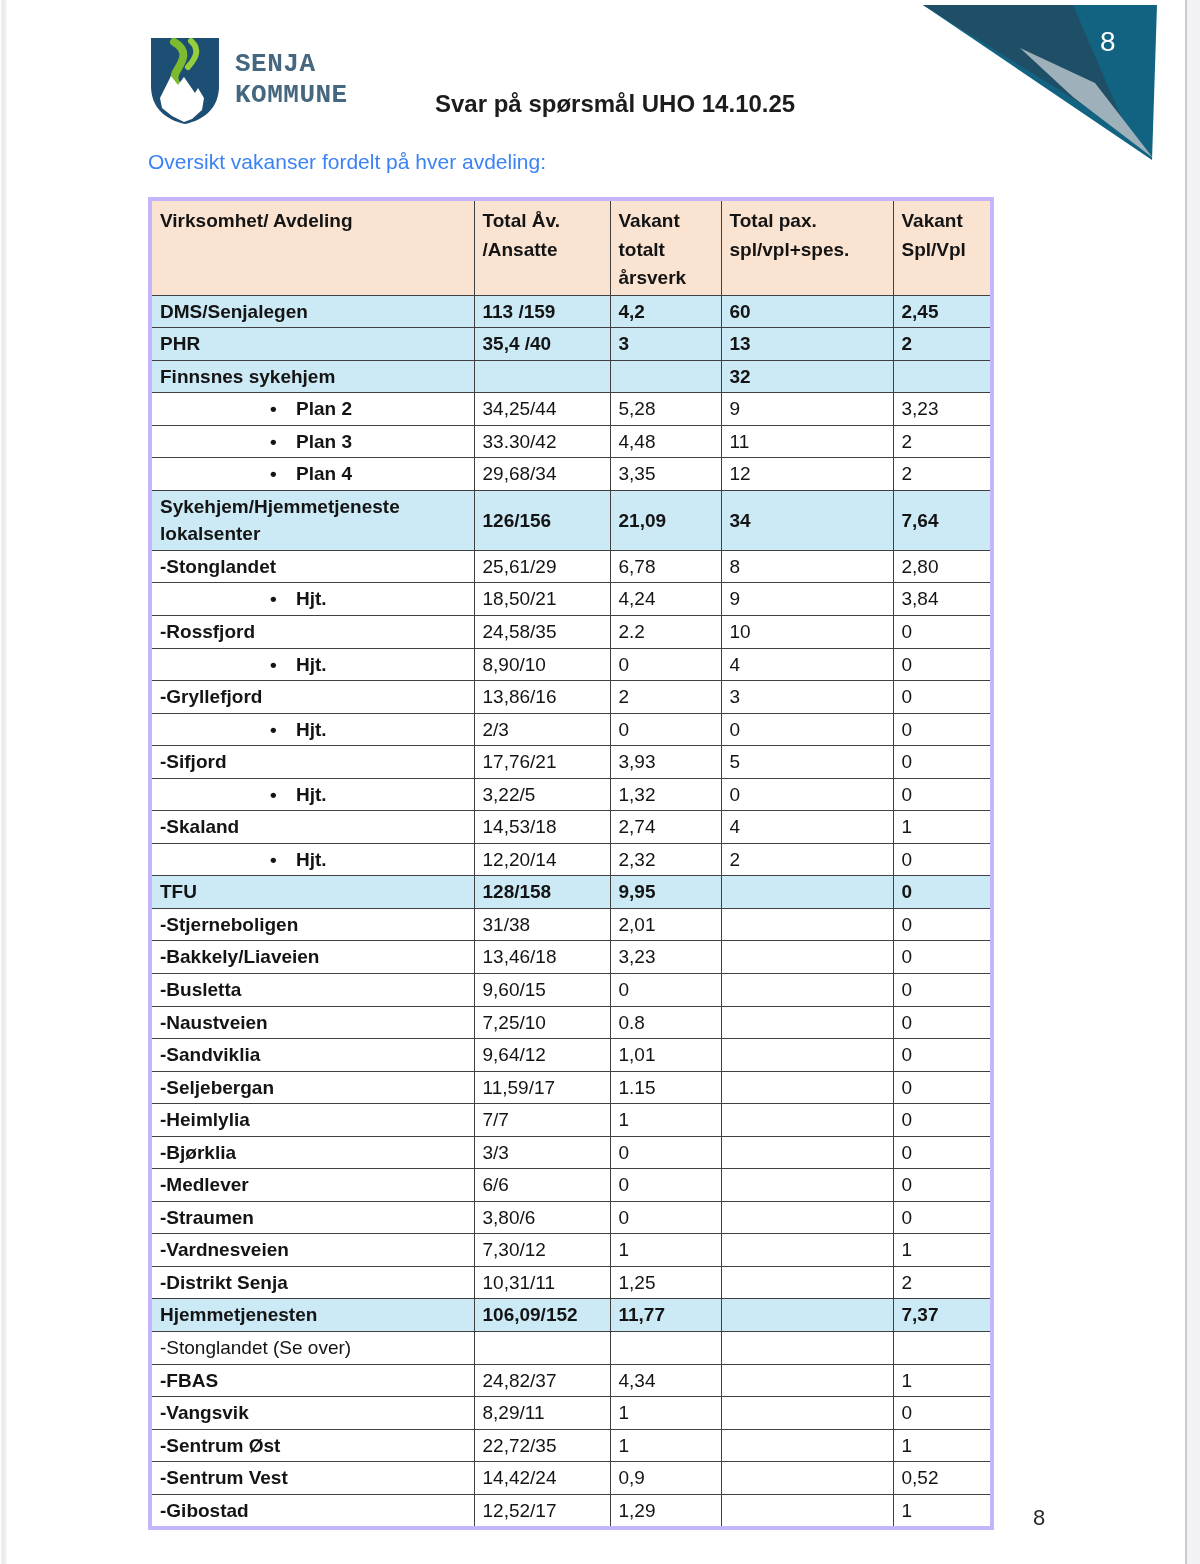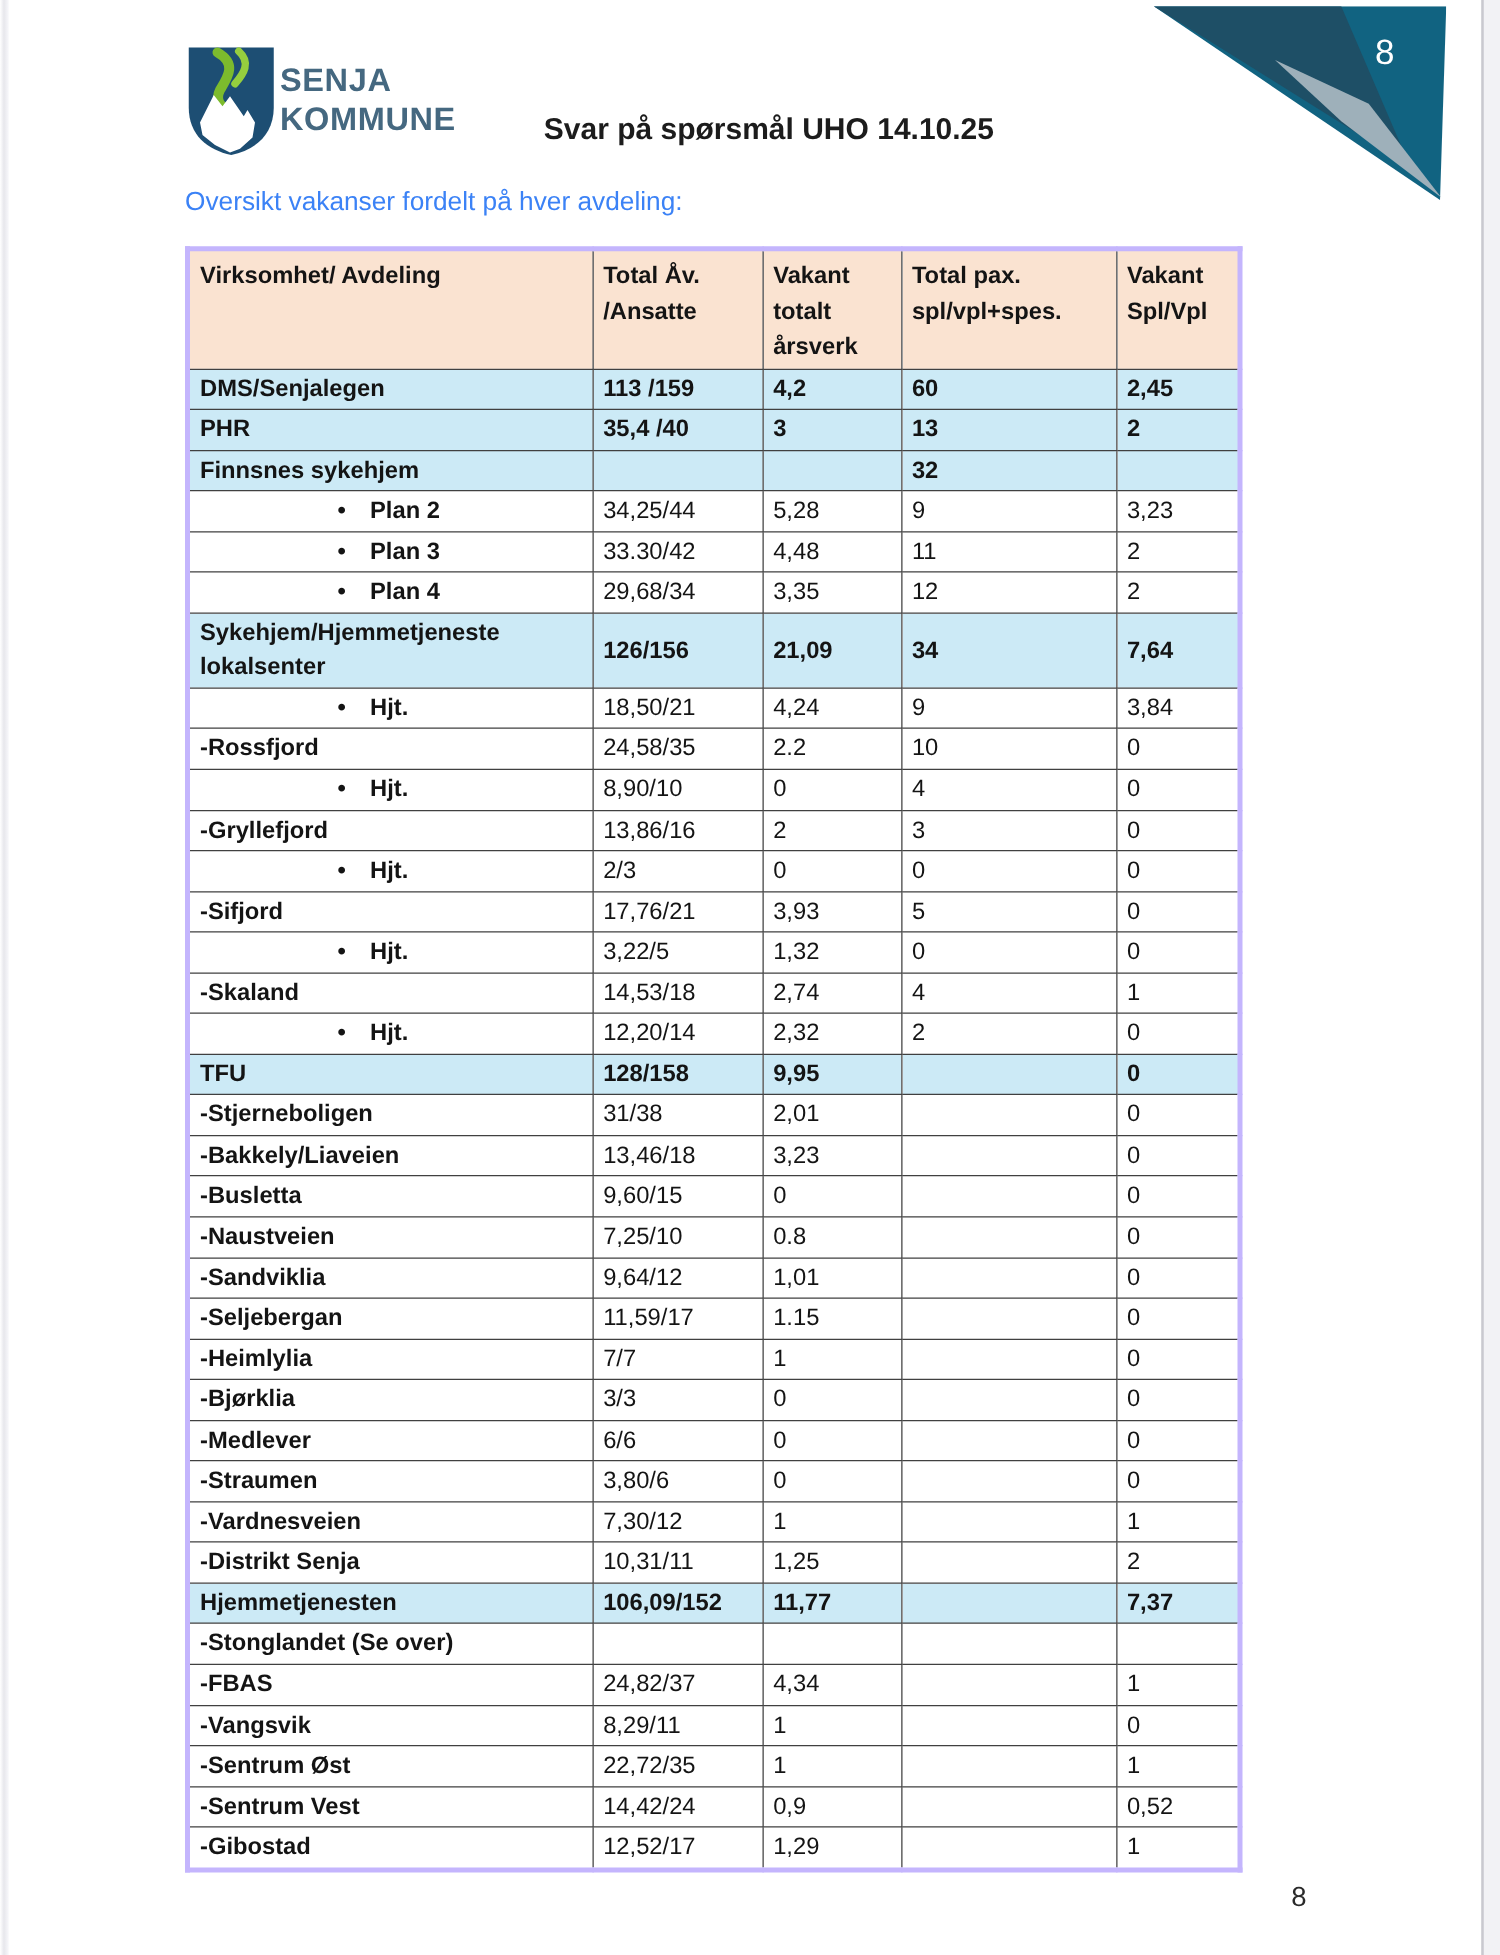--- a/index.html
+++ b/index.html
@@ -7,42 +7,42 @@
     position:relative;width:1200px;height:1564px;background:#ffffff;
     font-family:"Liberation Sans","DejaVu Sans",sans-serif;overflow:hidden;color:#161616;
   }
   .edge-left{position:absolute;left:0;top:0;bottom:0;width:7px;
     background:linear-gradient(90deg,#ffffff 0%,#e7e7ec 45%,#f8f8fb 100%);}
   .edge-right{position:absolute;right:0;top:0;bottom:0;width:13px;
     background:#f2f2f5;border-left:2px solid #c9c9cf;}
   .corner-svg{position:absolute;left:923px;top:5px;width:234px;height:155px;}
   .corner-num{font-size:28px;fill:#ffffff;font-family:"Liberation Sans",sans-serif;}
 
-  .logo{position:absolute;left:148px;top:36px;display:flex;gap:2px;}
+  .logo{position:absolute;left:148px;top:36px;display:flex;gap:13px;font-family:Liberation Mono, monospace;}
   .crest{width:74px;height:90px;display:block;}
   .logo-text{color:var(--logo-text,#456880);font-weight:700;font-size:26px;
     letter-spacing:.5px;line-height:1.2;padding-top:13px;}
 
   .doc-title{position:absolute;left:435px;top:90px;font-size:24px;font-weight:600;color:#1c1c1c;}
   .intro{position:absolute;left:148px;top:150px;font-size:21px;font-weight:500;color:#3b82f6;}
 
   table.vacancy{
     position:absolute;left:148px;top:197px;width:842px;
     border-collapse:collapse;table-layout:fixed;font-size:19px;color:#141414;
     border:4px solid #c4b5fd;
   }
   .vacancy th,.vacancy td{border:1.6px solid #404040;padding:2px 8px;overflow:hidden;}
   .vacancy thead th{
     background:var(--header-row-bg,#FAE3D1);text-align:left;font-weight:700;
     vertical-align:top;padding-top:6px;line-height:1.5;height:84px;
   }
   .vacancy td{height:27px;line-height:1.45;vertical-align:middle;background:#ffffff;}
   .vacancy td.name{font-weight:700;}
   tr.style-section td{background:var(--section-row-bg,#CCEAF6);font-weight:700;}
-  tr.style-plain td.name{font-weight:700;}
+  tr.style-plain td.name{font-weight:400;}
   tr.style-bullet td.name{padding-left:118px;}
   .bullet{font-weight:700;}
   tr.style-bullet .bullet{display:inline-block;width:26px;}
 
   .footer-num{position:absolute;left:1033px;top:1505px;font-size:22px;color:#2a2a2a;}
 </style>
 </head>
 <body>
 
 <div class="page">
@@ -134,20 +134,27 @@
     <td class="val">12</td>
     <td class="val">2</td>
   </tr>
         <tr class="style-section">
     <td class="name"><span class="bullet"></span><span>Sykehjem/Hjemmetjeneste lokalsenter</span></td>
     <td class="val">126/156</td>
     <td class="val">21,09</td>
     <td class="val">34</td>
     <td class="val">7,64</td>
   </tr>
+        <tr class="style-sub">
+    <td class="name"><span class="bullet"></span><span>-Stonglandet</span></td>
+    <td class="val">25,61/29</td>
+    <td class="val">6,78</td>
+    <td class="val">8</td>
+    <td class="val">2,80</td>
+  </tr>
         <tr class="style-bullet">
     <td class="name"><span class="bullet">•</span><span>Hjt.</span></td>
     <td class="val">18,50/21</td>
     <td class="val">4,24</td>
     <td class="val">9</td>
     <td class="val">3,84</td>
   </tr>
         <tr class="style-sub">
     <td class="name"><span class="bullet"></span><span>-Rossfjord</span></td>
     <td class="val">24,58/35</td>

